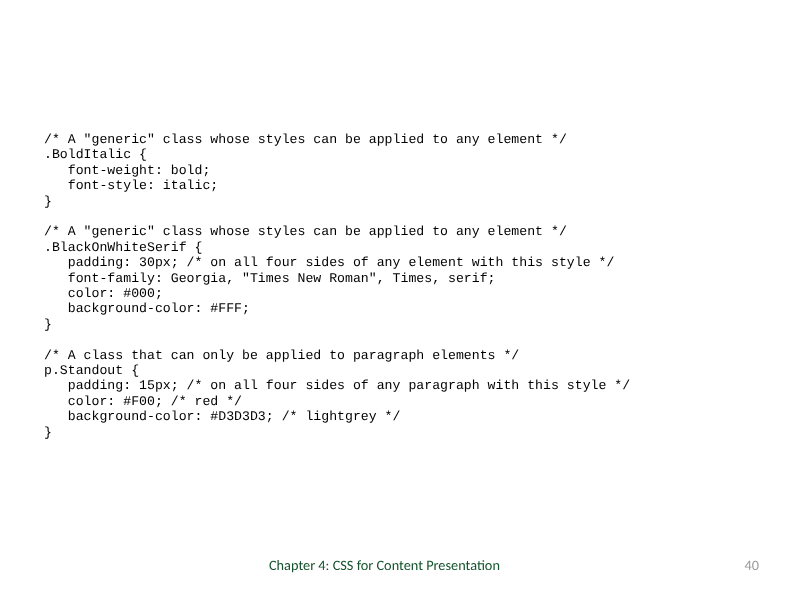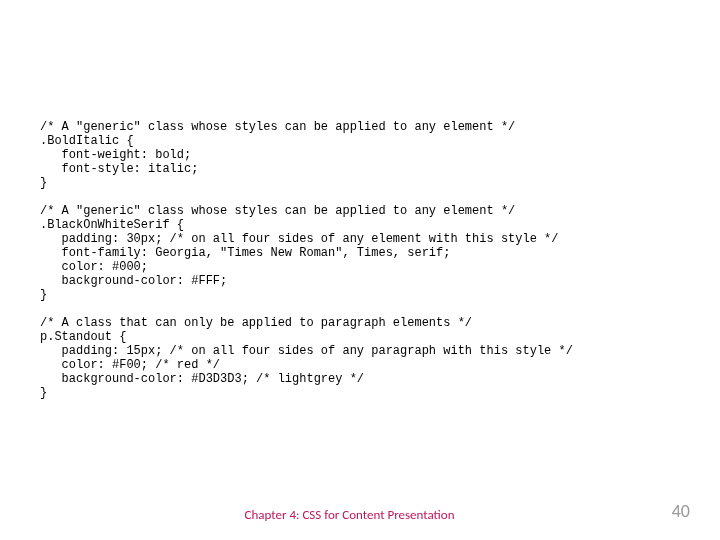--- a/index.html
+++ b/index.html
@@ -43,27 +43,27 @@
     white-space: pre;
     color: #000;
   }
   .footer-center {
     position: absolute;
     bottom: 18px;
     left: 0;
     width: 699px;
     text-align: center;
     font-size: 13px;
-    color: #be185d;
+    color: #14532d;
   }
   .footer-right {
     position: absolute;
     bottom: 18px;
     right: 30px;
-    font-size: 18px;
+    font-size: 13px;
     color: #9a9a9a;
   }
 </style>
 </head>
 <body>
 
 <div class="slide">
 
 
   <div class="codeblock">/* A "generic" class whose styles can be applied to any element */

